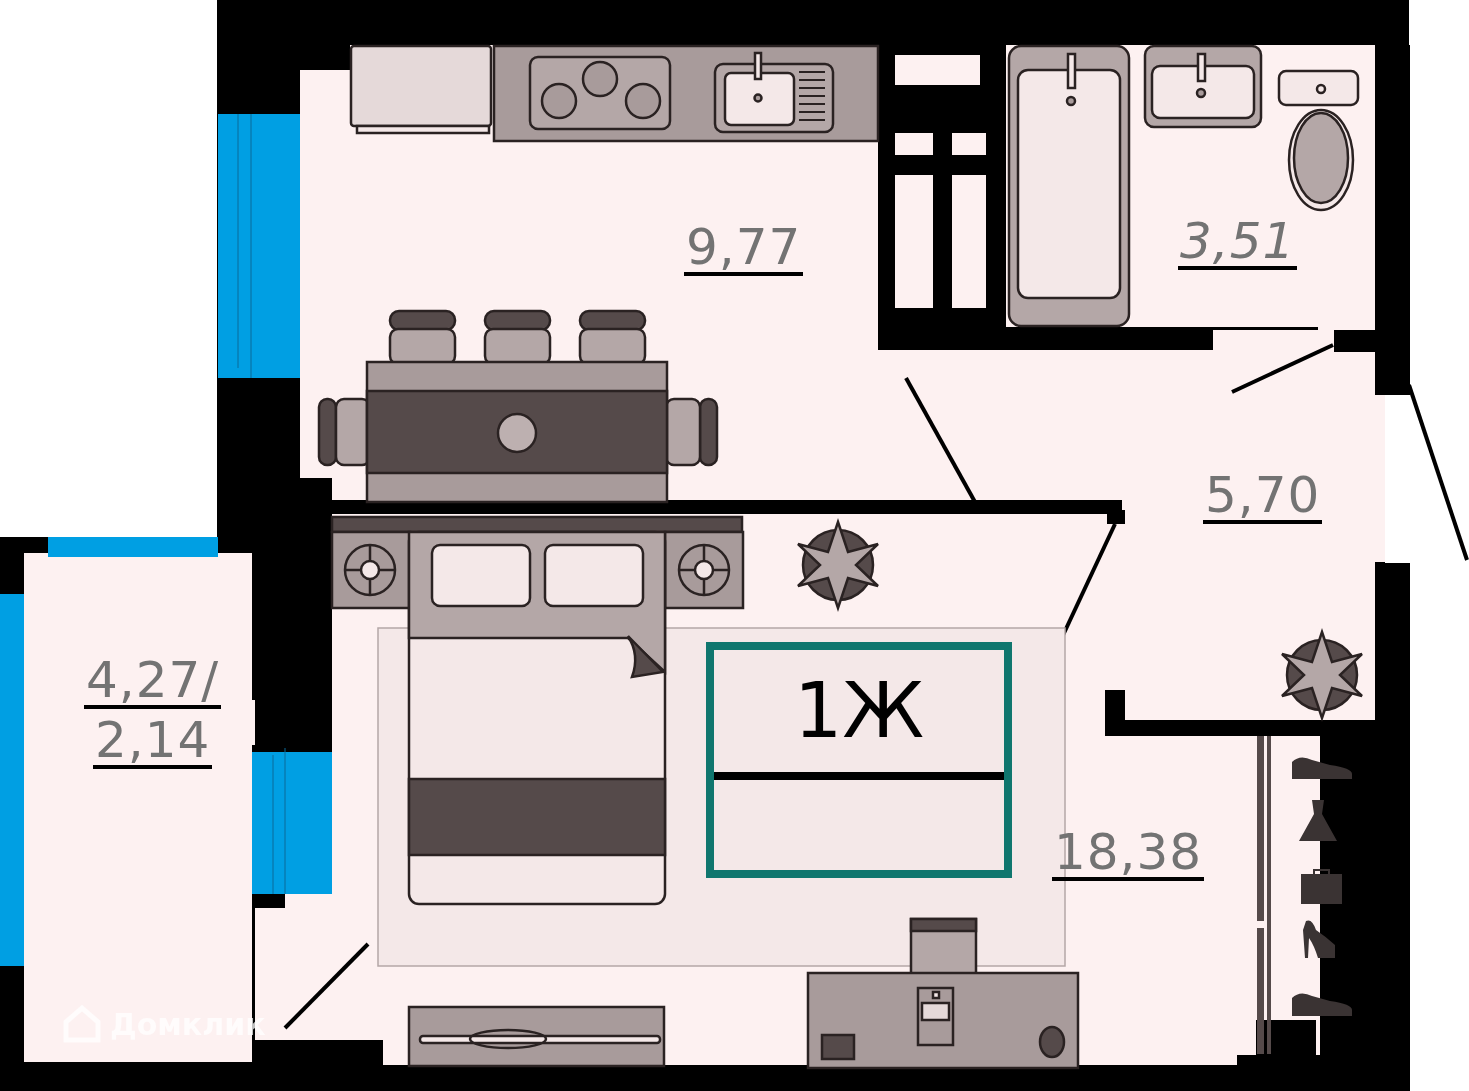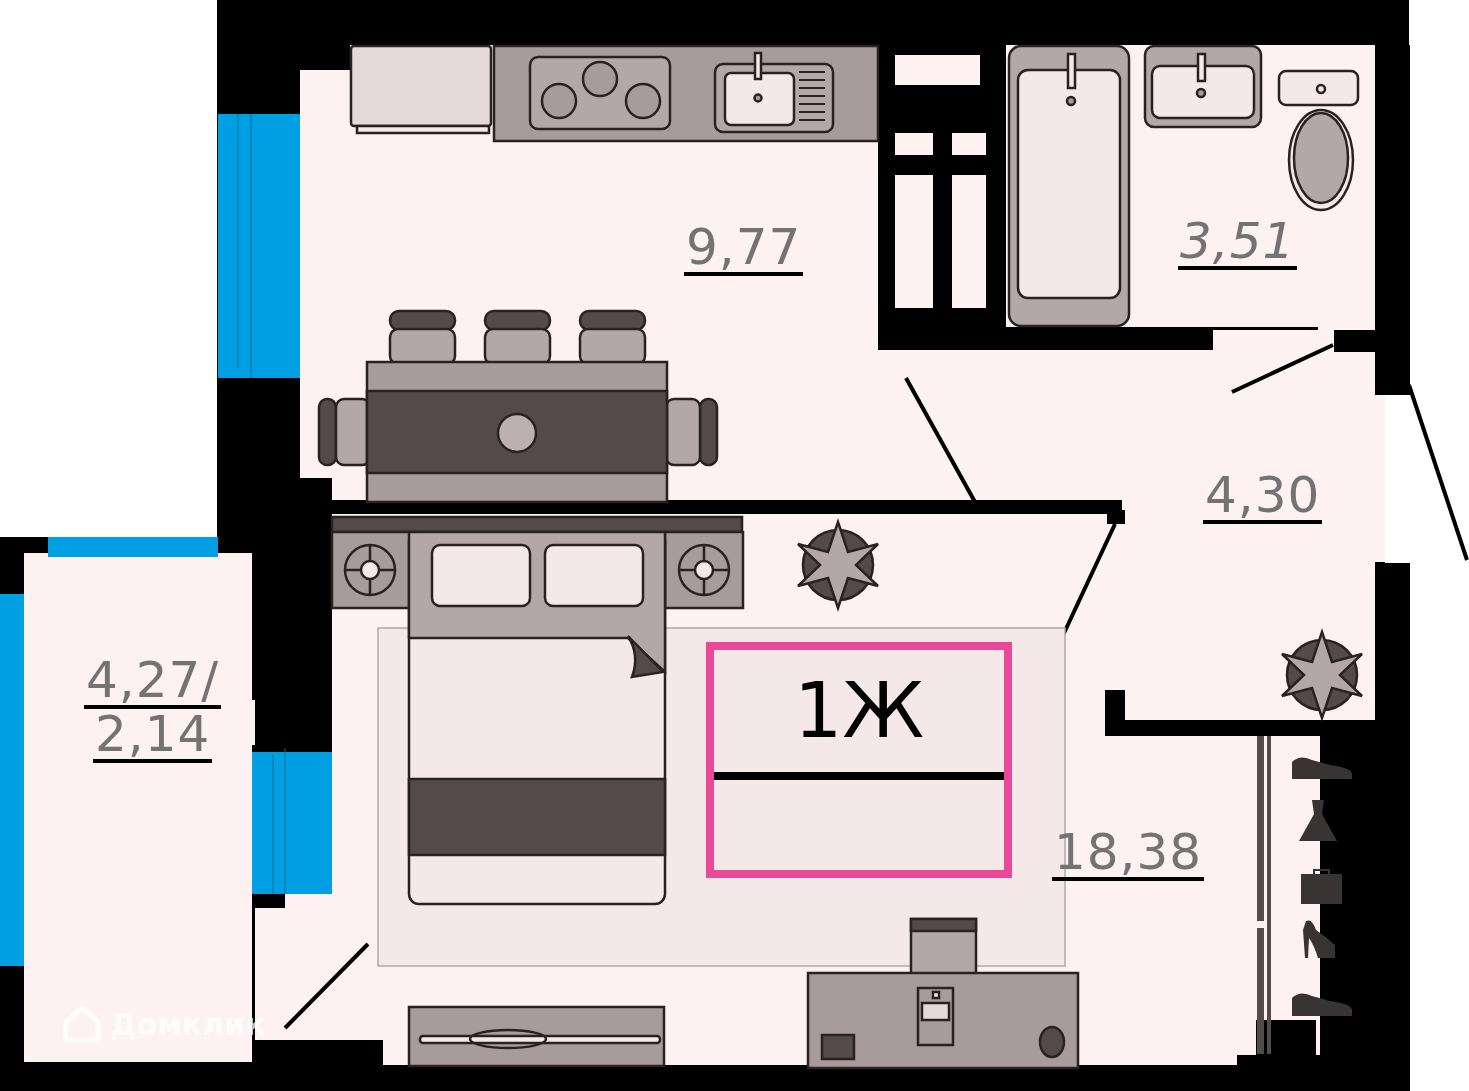--- a/index.html
+++ b/index.html
@@ -1,21 +1,21 @@
 <!DOCTYPE html>
 <html><head>
 <meta charset="utf-8">
 <style>
   html, body { margin: 0; padding: 0; background: #ffffff; }
   body { width: 1469px; height: 1091px; position: relative; overflow: hidden; font-family: "Liberation Sans", sans-serif; }
   #plan { position: absolute; left: 0; top: 0; }
   .label { position: absolute; font-family: "DejaVu Sans", sans-serif; color: #737373; font-weight: normal; letter-spacing: 1px; text-align: center; }
   .label .num { display: inline-block; border-bottom: 4px solid #000; padding: 0 2px 0 2px; line-height: 1; }
   .label-big { font-size: 50px; }
-  .badge { position: absolute; left: 706px; top: 642px; width: 306px; height: 236px; border: 8px solid #ec4899; background: #f4e8e8; box-sizing: border-box; }
+  .badge { position: absolute; left: 706px; top: 642px; width: 306px; height: 236px; border: 8px solid #0f766e; background: #f4e8e8; box-sizing: border-box; }
   .badge .row { position: absolute; left: 0; right: 0; text-align: center; font-family: "DejaVu Sans", sans-serif; color: #000; }
   .badge .r1 { top: 0; height: 122px; font-size: 76px; line-height: 122px; border-bottom: 8px solid #000; }
   .badge .r2 { top: 130px; height: 96px; font-size: 66px; line-height: 96px; }
   .watermark { position: absolute; left: 62px; top: 1004px; font-family: "DejaVu Sans", sans-serif; font-size: 30px; color: rgba(255,255,255,0.75); font-weight: bold; display: flex; align-items: center; gap: 8px; }
 </style>
 </head>
 <body>
 
 <svg id="plan" width="1469" height="1091" viewBox="0 0 1469 1091" xmlns="http://www.w3.org/2000/svg">
 
@@ -233,28 +233,28 @@
   </g>
 </svg>
 
 <div class="label label-big" style="left:684px; top:218px;">
   <span class="num">9,77</span>
 </div>
 <div class="label label-big" style="left:1178px; top:212px;font-style:italic;">
   <span class="num">3,51</span>
 </div>
 <div class="label label-big" style="left:1203px; top:466px;">
-  <span class="num">4,30</span>
+  <span class="num">5,70</span>
 </div>
 <div class="label label-big" style="left:1052px; top:823px;">
   <span class="num">18,38</span>
 </div>
 <div class="label label-big" style="left:84px; top:655px; line-height:1;">
   <div><span class="num">4,27/</span></div>
-  <div style="margin-top:0;"><span class="num">2,14</span></div>
+  <div style="margin-top:6px;"><span class="num">2,14</span></div>
 </div>
 
 <div class="badge">
   <div class="row r1">1Ж</div>
 </div>
 
 <div class="watermark">
   <svg width="40" height="40" viewBox="0 0 40 40">
       <path d="M4,18 L20,4 L36,18 V36 H4 Z" fill="none" stroke="rgba(255,255,255,0.75)" stroke-width="5"></path>
     </svg>

